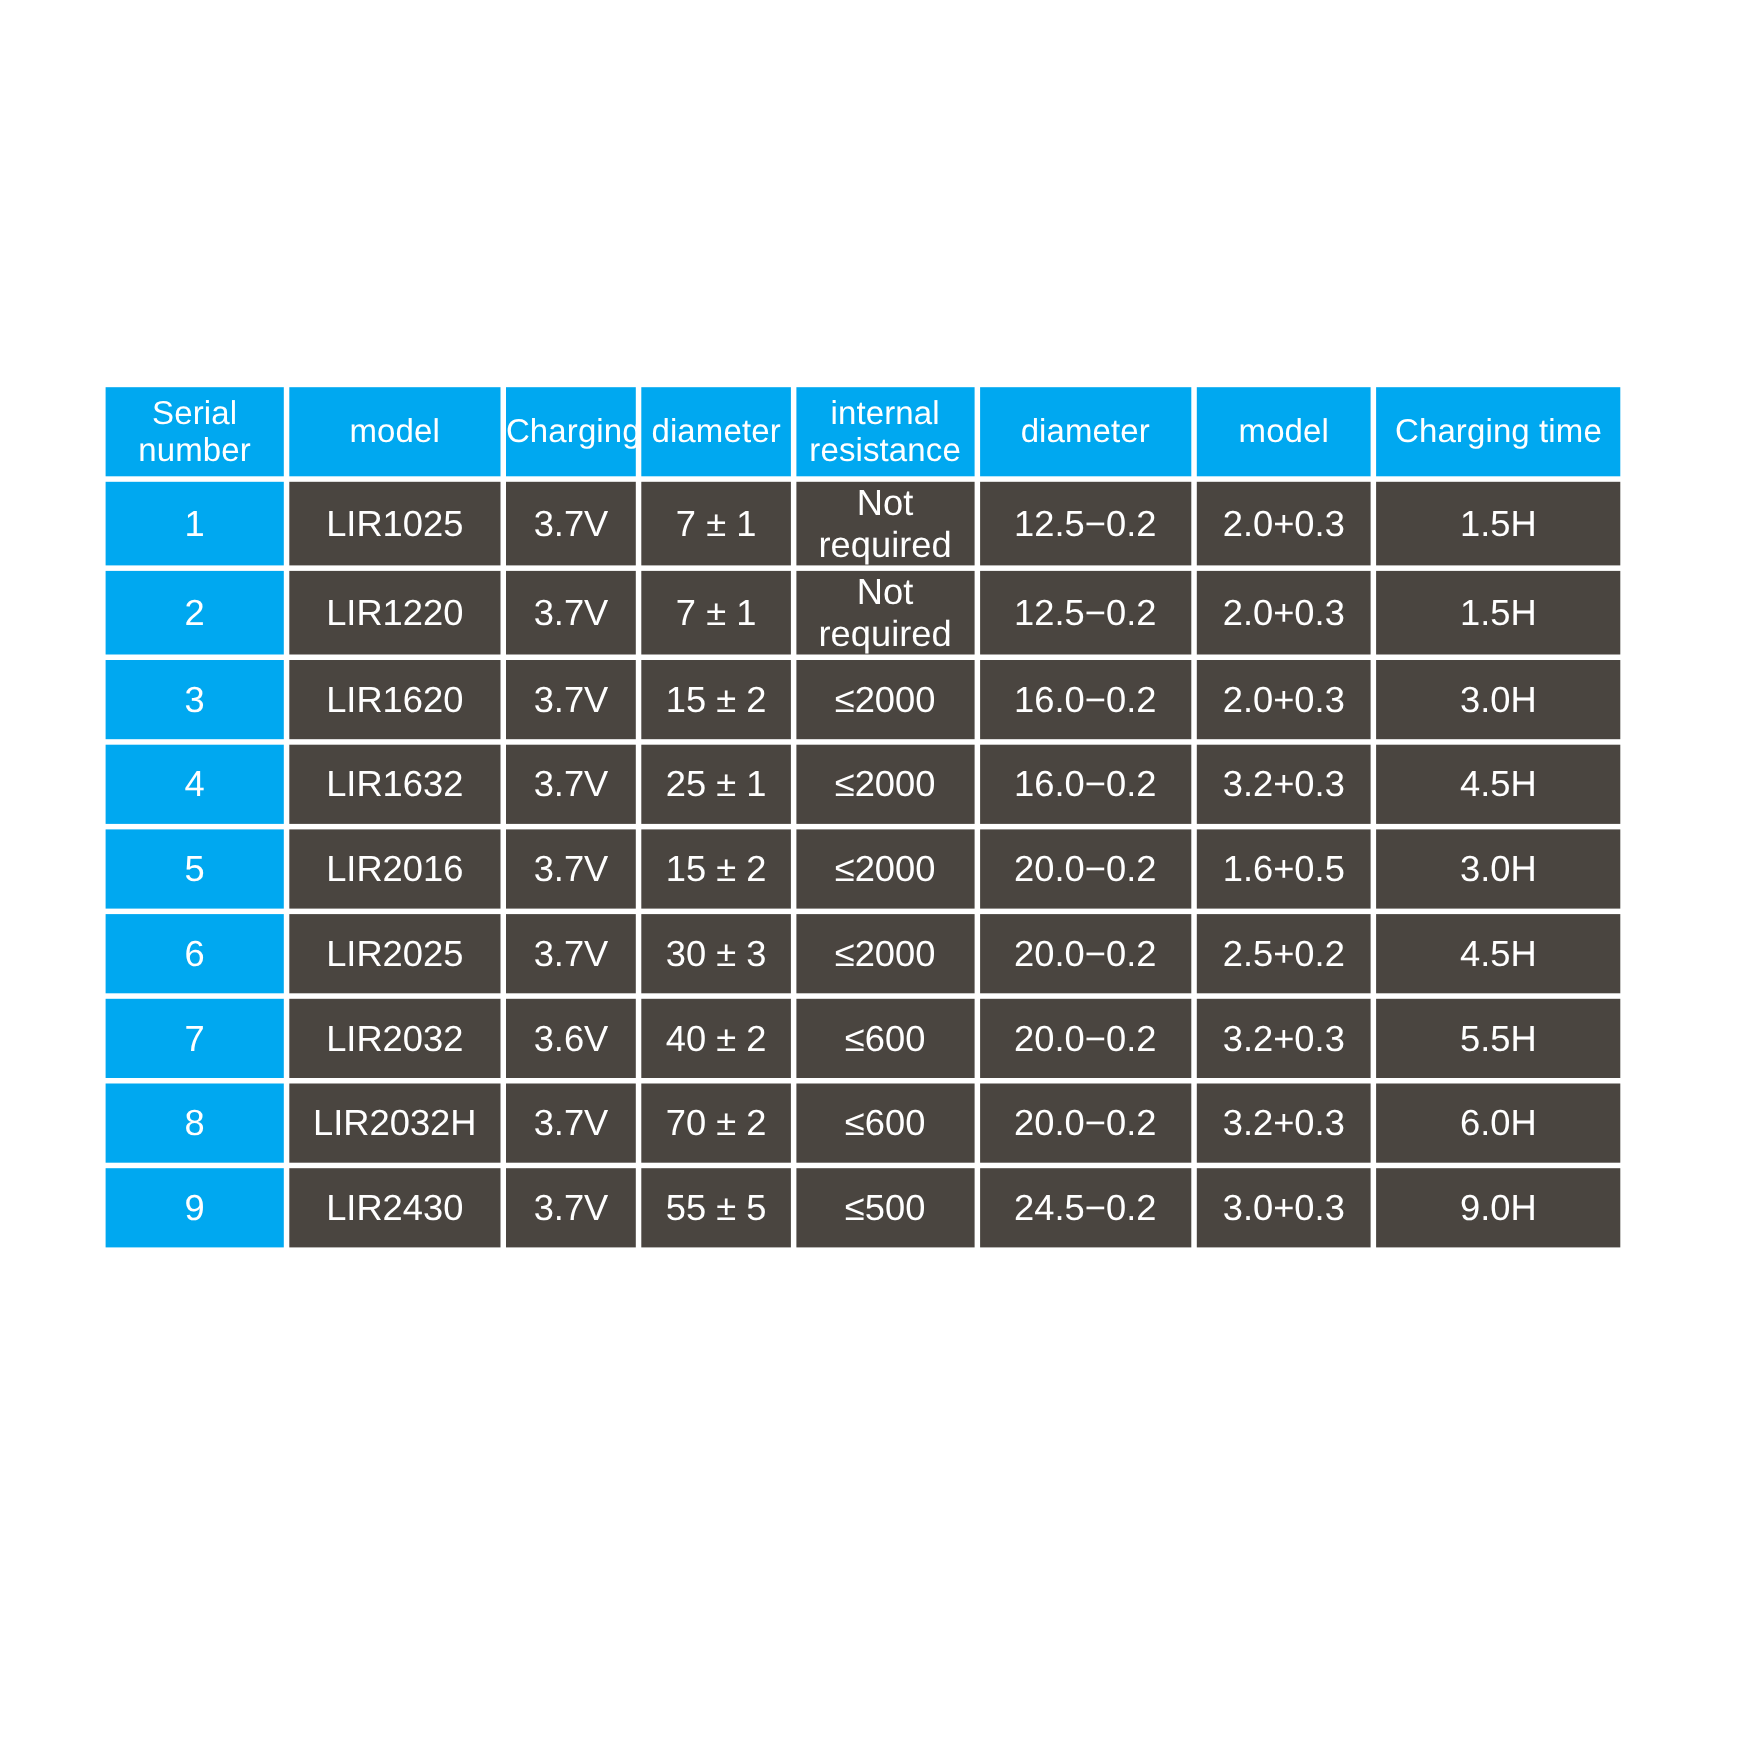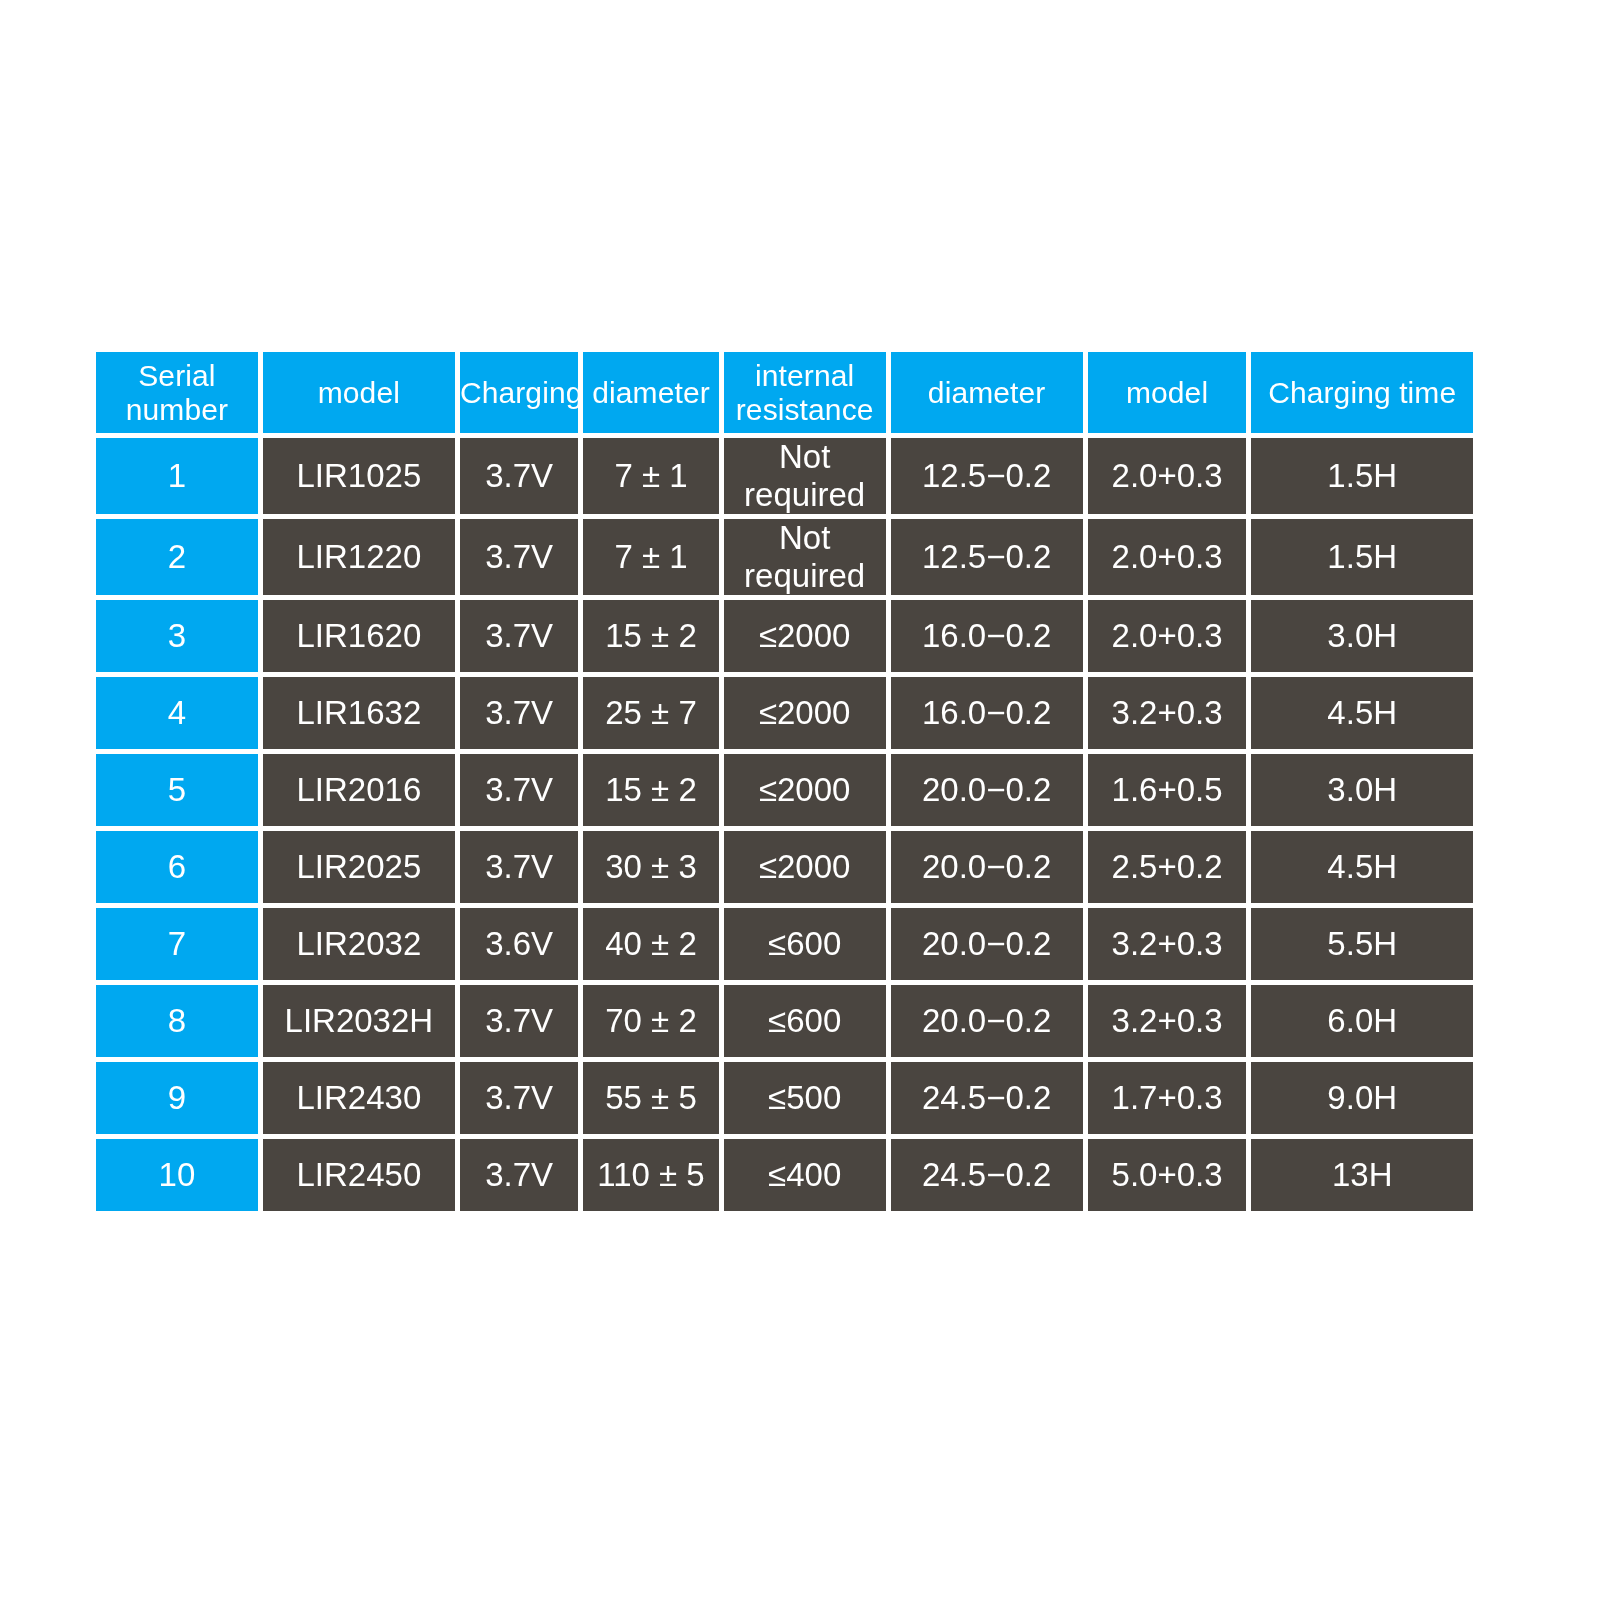--- a/index.html
+++ b/index.html
@@ -143,21 +143,21 @@
           <td class="data-cell">15 ± 2</td>
           <td class="data-cell cell-resistance">≤2000</td>
           <td class="data-cell">16.0−0.2</td>
           <td class="data-cell">2.0+0.3</td>
           <td class="data-cell">3.0H</td>
         </tr>
         <tr>
           <td class="serial-cell">4</td>
           <td class="data-cell">LIR1632</td>
           <td class="data-cell">3.7V</td>
-          <td class="data-cell">25 ± 7</td>
+          <td class="data-cell">25 ± 1</td>
           <td class="data-cell cell-resistance">≤2000</td>
           <td class="data-cell">16.0−0.2</td>
           <td class="data-cell">3.2+0.3</td>
           <td class="data-cell">4.5H</td>
         </tr>
         <tr>
           <td class="serial-cell">5</td>
           <td class="data-cell">LIR2016</td>
           <td class="data-cell">3.7V</td>
           <td class="data-cell">15 ± 2</td>
@@ -196,28 +196,18 @@
           <td class="data-cell">3.2+0.3</td>
           <td class="data-cell">6.0H</td>
         </tr>
         <tr>
           <td class="serial-cell">9</td>
           <td class="data-cell">LIR2430</td>
           <td class="data-cell">3.7V</td>
           <td class="data-cell">55 ± 5</td>
           <td class="data-cell cell-resistance">≤500</td>
           <td class="data-cell">24.5−0.2</td>
-          <td class="data-cell">1.7+0.3</td>
+          <td class="data-cell">3.0+0.3</td>
           <td class="data-cell">9.0H</td>
-        </tr>
-        <tr>
-          <td class="serial-cell">10</td>
-          <td class="data-cell">LIR2450</td>
-          <td class="data-cell">3.7V</td>
-          <td class="data-cell">110 ± 5</td>
-          <td class="data-cell cell-resistance">≤400</td>
-          <td class="data-cell">24.5−0.2</td>
-          <td class="data-cell">5.0+0.3</td>
-          <td class="data-cell">13H</td>
         </tr>
       </tbody>
   </table>
 </div>
 
 </body></html>

